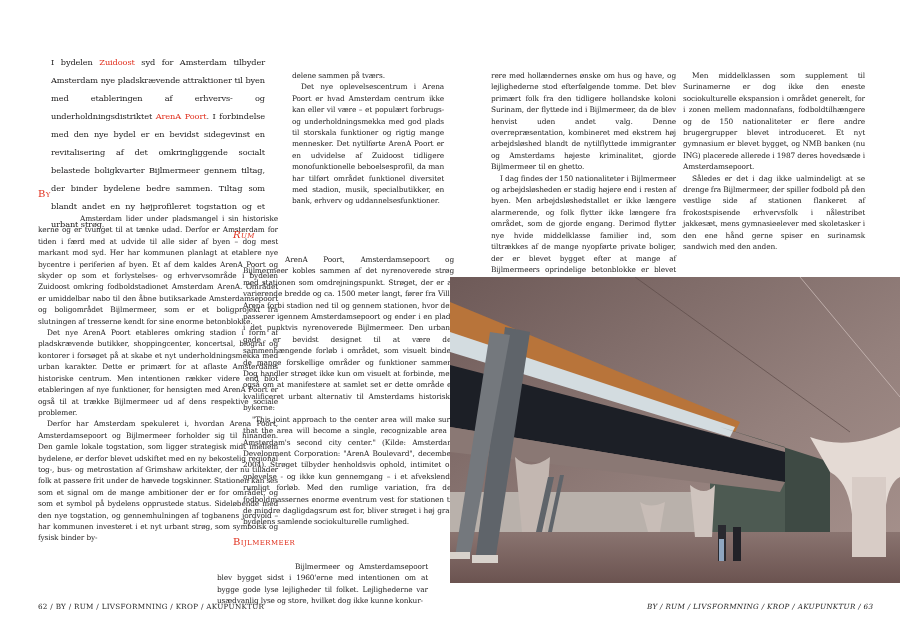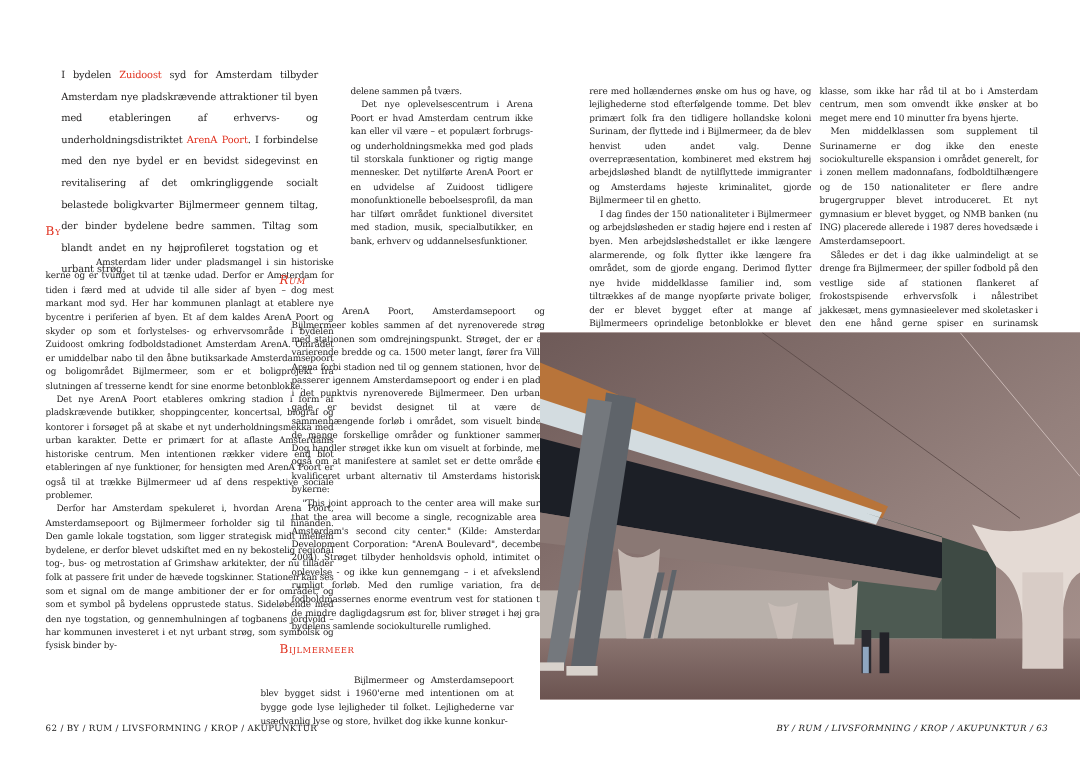--- a/index.html
+++ b/index.html
@@ -46,21 +46,20 @@
 </div>
 
 <div class="footer" style="left:38px;">62 / BY / RUM / LIVSFORMNING / KROP / AKUPUNKTUR</div>
 
 <div class="para" style="left:491px; top:40px; width:185px;">
   <p class="noindent">rere med hollændernes ønske om hus og have, og lejlighederne stod efterfølgende tomme. Det blev primært folk fra den tidligere hollandske koloni Surinam, der flyttede ind i Bijlmermeer, da de blev henvist uden andet valg. Denne overrepræsentation, kombineret med ekstrem høj arbejdsløshed blandt de nytilflyttede immigranter og Amsterdams højeste kriminalitet, gjorde Bijlmermeer til en ghetto.</p>
   <p>I dag findes der 150 nationaliteter i Bijlmermeer og arbejdsløsheden er stadig højere end i resten af byen. Men arbejdsløshedstallet er ikke længere alarmerende, og folk flytter ikke længere fra området, som de gjorde engang. Derimod flytter nye hvide middelklasse familier ind, som tiltrækkes af de mange nyopførte private boliger, der er blevet bygget efter at mange af Bijlmermeers oprindelige betonblokke er blevet revet ned. For disse boliger, i moderne hollandsk stil, appellerer til en middel-</p>
 </div>
 
 <div class="para" style="left:683px; top:40px; width:182px;">
-  <p class="noindent">klasse, som ikke har råd til at bo i Amsterdam centrum, men som omvendt ikke ønsker at bo meget mere end 10 minutter fra byens hjerte.</p>
   <p>Men middelklassen som supplement til Surinamerne er dog ikke den eneste sociokulturelle ekspansion i området generelt, for i zonen mellem madonnafans, fodboldtilhængere og de 150 nationaliteter er flere andre brugergrupper blevet introduceret. Et nyt gymnasium er blevet bygget, og NMB banken (nu ING) placerede allerede i 1987 deres hovedsæde i Amsterdamsepoort.</p>
   <p>Således er det i dag ikke ualmindeligt at se drenge fra Bijlmermeer, der spiller fodbold på den vestlige side af stationen flankeret af frokostspisende erhvervsfolk i nålestribet jakkesæt, mens gymnasieelever med skoletasker i den ene hånd gerne spiser en surinamsk sandwich med den anden.</p>
 </div>
 
 <div class="photo">
   <svg width="450" height="306" viewBox="0 0 450 306">
     <defs>
       <linearGradient id="ceil" x1="0" y1="0" x2="1" y2="1">
         <stop offset="0" stop-color="#6e5a58"></stop>
         <stop offset="0.6" stop-color="#94807c"></stop>

